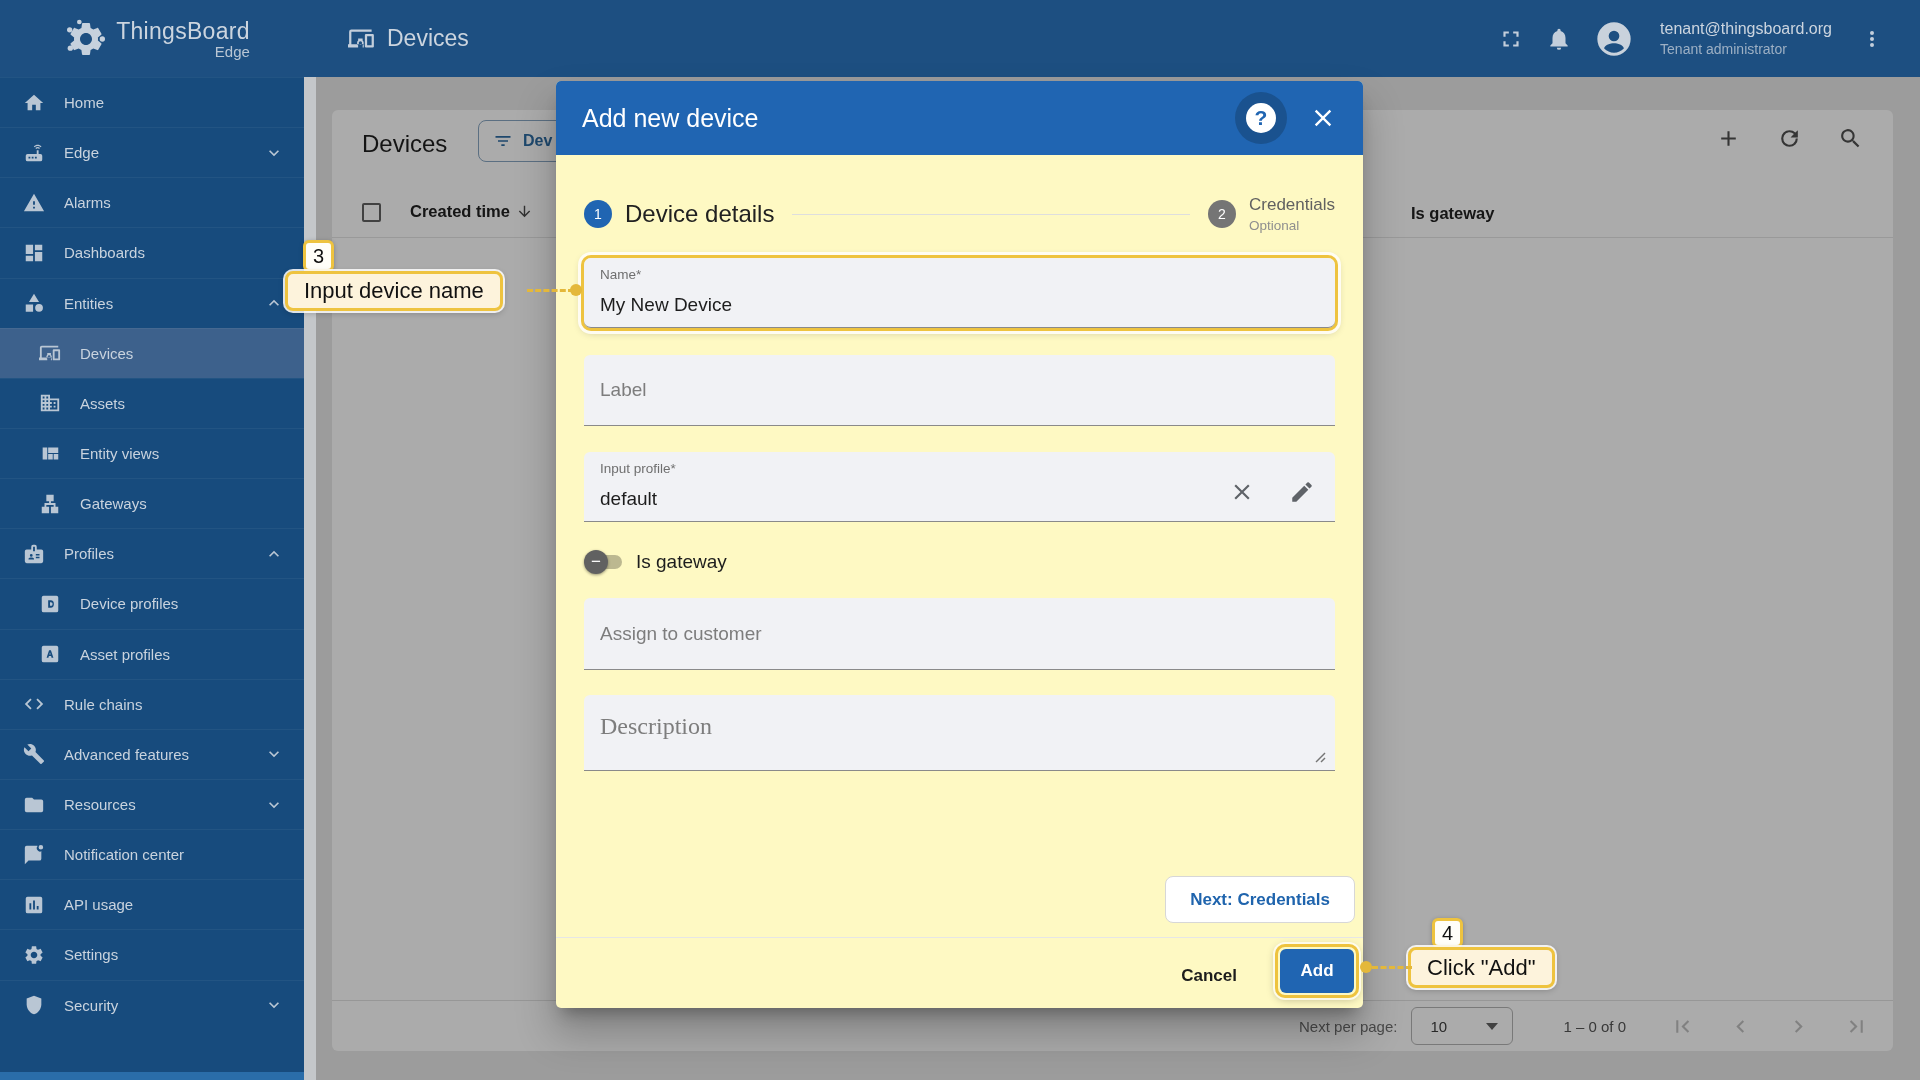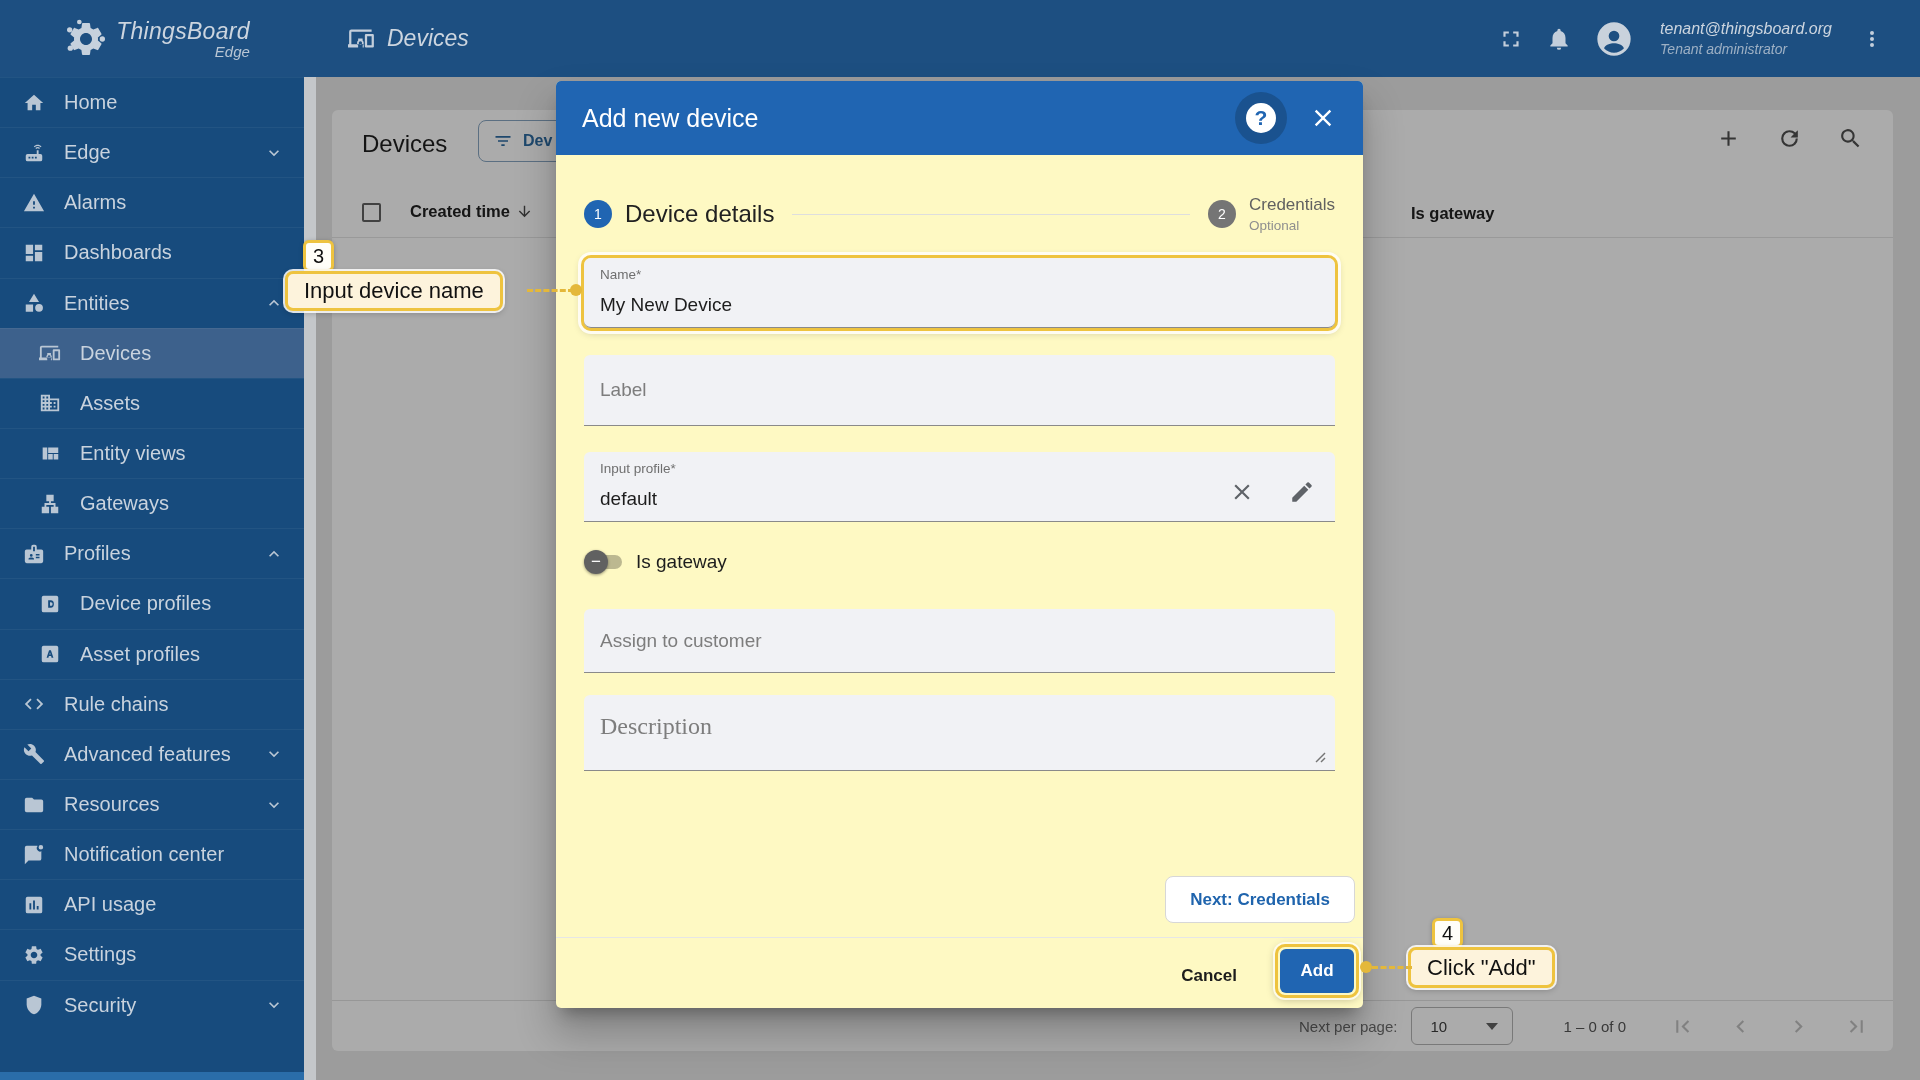--- a/index.html
+++ b/index.html
@@ -1,21 +1,21 @@
 <!DOCTYPE html>
 <html><head>
 <meta charset="utf-8">
 <style>
   * { margin:0; padding:0; box-sizing:border-box; }
   html,body { width:1920px; height:1080px; overflow:hidden; }
   body { position:relative; font-family:"Liberation Sans", sans-serif; background:#e9e9e9; }
   svg { display:block; }
 
   
-  .topbar { position:absolute; left:0; top:0; width:1920px; height:77px; background:#1d4f81; z-index:20;font-style:italic; }
+  .topbar { position:absolute; left:0; top:0; width:1920px; height:77px; background:#1d4f81; z-index:20; }
   .logo { position:absolute; left:0; top:0; width:316px; height:77px; display:flex; align-items:center; justify-content:center; gap:10px; }
   .logo-icon { width:40px; height:40px; color:#c6d1dd; }
   .logo-text { display:flex; flex-direction:column; align-items:flex-end; }
   .logo-title { font-size:23px; font-weight:500; color:#ccd5df; letter-spacing:.3px; }
   .logo-sub { font-size:15px; color:#b9c6d4; margin-top:-2px; }
   .pagetitle { position:absolute; left:348px; top:0; height:77px; display:flex; align-items:center; gap:12px; color:#ccd5df; }
   .pagetitle .pt-icon { width:27px; height:27px; color:#c3cedb; }
   .pagetitle .pt-label { font-size:23px; }
   .top-right { position:absolute; right:36px; top:0; height:77px; display:flex; align-items:center; gap:22px; }
   .tb-iconbtn { width:26px; height:26px; color:#c3cedb; cursor:pointer; }
@@ -24,21 +24,21 @@
   .tb-email { font-size:16px; color:#ccd5df;text-align:center; }
   .tb-role { font-size:14px; color:#9db0c4; margin-top:3px; }
   .tb-dots { width:24px; height:24px; color:#c3cedb; cursor:pointer; }
 
   
   .sidebar { position:absolute; left:0; top:77px; width:304px; height:1003px; background:#174b7d; z-index:20; display:flex; flex-direction:column; overflow:hidden; }
   .side-item { flex:0 0 50.15px; display:flex; align-items:center; padding-left:23px; position:relative; cursor:pointer; border-top:1px solid rgba(255,255,255,0.05); }
   .side-item.sub { padding-left:39px; }
   .side-item.selected { background:#3d618c; }
   .s-icon { width:22px; height:22px; color:#b9c6d4; flex:0 0 22px; }
-  .s-label { margin-left:19px; font-size:20px; font-weight:500; color:#c9d3de; white-space:nowrap; }
+  .s-label { margin-left:19px; font-size:15px; font-weight:500; color:#c9d3de; white-space:nowrap; }
   .s-chev { position:absolute; right:20px; width:20px; height:20px; color:#b9c6d4; }
   .side-scrollbar { position:absolute; left:304px; top:77px; width:12px; height:1003px; background:#c4c7ca; z-index:21; }
   .side-bottom-strip { position:absolute; left:0; bottom:0; width:304px; height:8px; background:#2a6da9; z-index:22; }
 
   
   .content { position:absolute; left:316px; top:77px; right:0; bottom:0; background:#e9e9e9; z-index:10; }
   .card { position:absolute; left:16px; top:33px; width:1561px; height:941px; background:#ffffff; border-radius:6px; }
   .card-title { position:absolute; left:30px; top:20px; font-size:24px; font-weight:500; color:#1f1f1f; }
   .filter-btn { position:absolute; left:146px; top:10px; height:42px; width:170px; border:1px solid #88a6c2; border-radius:8px; display:flex; align-items:center; gap:10px; padding:0 14px; color:#2e6ca3; font-size:16px; font-weight:700; cursor:pointer; background:#fff; }
   .filter-btn .fb-icon { width:20px; height:20px; }
@@ -79,21 +79,21 @@
 
   .field { position:absolute; left:28px; right:28px; background:#f1f2f5; border-bottom:1px solid #8a8a8a; border-radius:6px 6px 0 0; }
   .f-label { position:absolute; left:16px; top:9px; font-size:13.5px; color:#6f6f6f; }
   .f-value { position:absolute; left:16px; bottom:11px; right:110px; font-size:19px; color:#1d1d1d; background:transparent; border:none; outline:none; font-family:inherit; }
   .f-placeholder-input { position:absolute; left:16px; top:0; bottom:0; right:16px; width:calc(100% - 32px); font-size:19px; color:#1d1d1d; background:transparent; border:none; outline:none; font-family:inherit; }
   .f-placeholder-input::placeholder, .f-textarea::placeholder { color:#7d7d7d; opacity:1; }
   .name-wrap { position:absolute; left:25px; right:25px; top:174px; height:76px; border:3px solid #eec33f; border-radius:10px; box-shadow:0 0 0 3px rgba(255,253,244,.95), 0 2px 8px rgba(0,0,0,.2); }
   .name-field { position:absolute; inset:0; background:#f1f2f5; border-radius:7px; border-bottom:1px solid #8a8a8a; }
   .fld-label-pos { top:274px; height:71px; }
   .fld-profile-pos { top:371px; height:70px; }
-  .fld-assign-pos { top:528px; height:64px; }
+  .fld-assign-pos { top:517px; height:72px; }
   .fld-desc-pos { top:614px; height:76px; }
   .fp-icons { position:absolute; right:20px; bottom:16px; display:flex; gap:34px; }
   .fp-iconbtn { width:26px; height:26px; color:#5f6368; cursor:pointer; }
   .f-textarea { position:absolute; left:16px; right:16px; top:18px; bottom:8px; font-size:24px; color:#1d1d1d; background:transparent; border:none; outline:none; resize:none; font-family:Liberation Serif, serif; }
   .resize-handle { position:absolute; right:9px; bottom:7px; width:11px; height:11px; color:#757575; }
 
   .gateway-row { position:absolute; left:28px; top:466px; height:30px; display:flex; align-items:center; }
   .toggle { position:relative; width:40px; height:26px; cursor:pointer; }
   .toggle-track { position:absolute; left:4px; top:6px; width:34px; height:14px; border-radius:7px; background:rgba(0,0,0,.26); }
   .toggle-thumb { position:absolute; left:0px; top:1px; width:24px; height:24px; border-radius:50%; background:#616161; box-shadow:0 1px 3px rgba(0,0,0,.4); color:#fff; font-size:17px; display:flex; align-items:center; justify-content:center; }

